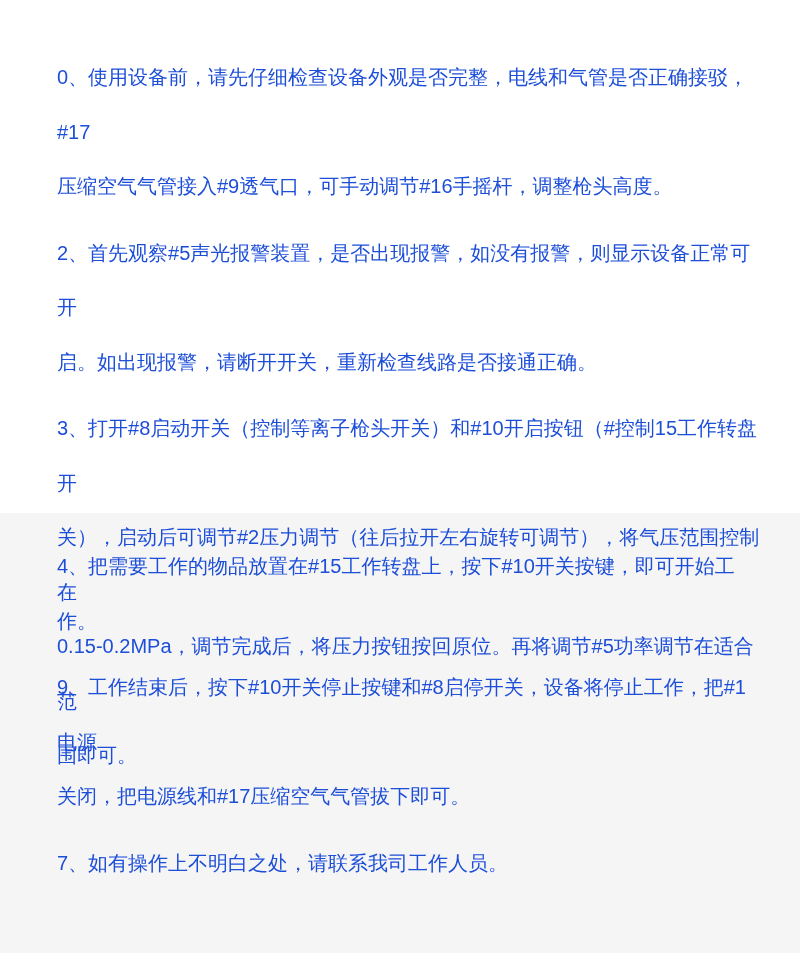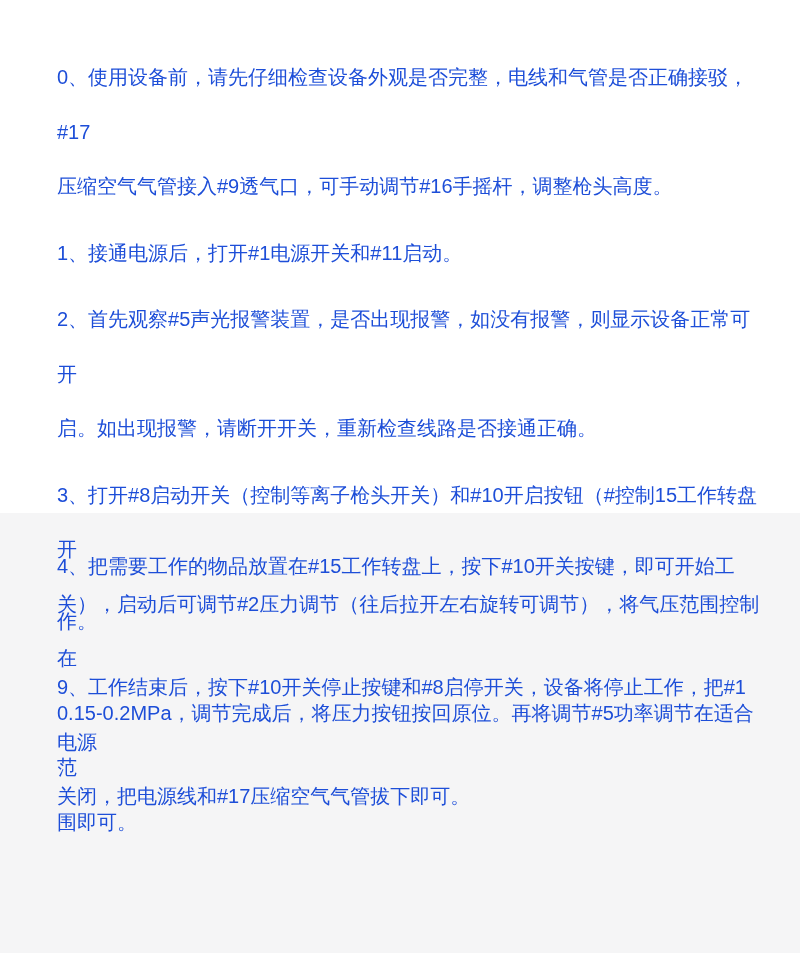--- a/index.html
+++ b/index.html
@@ -45,28 +45,28 @@
   }
 </style>
 </head>
 <body>
 
 <div class="page">
 
   <section class="sec sec-white">
     <p class="para">0、使用设备前，请先仔细检查设备外观是否完整，电线和气管是否正确接驳，#17
 压缩空气气管接入#9透气口，可手动调节#16手摇杆，调整枪头高度。</p>
-    <p class="para">1、接通电源后，打开#1电源开关和#11启动。</p>
     <p class="para">2、首先观察#5声光报警装置，是否出现报警，如没有报警，则显示设备正常可开
 启。如出现报警，请断开开关，重新检查线路是否接通正确。</p>
     <p class="para">3、打开#8启动开关（控制等离子枪头开关）和#10开启按钮（#控制15工作转盘开
 关），启动后可调节#2压力调节（往后拉开左右旋转可调节），将气压范围控制在
 0.15-0.2MPa，调节完成后，将压力按钮按回原位。再将调节#5功率调节在适合范
 围即可。</p>
   </section>
 
   <section class="sec sec-gray">
     <p class="para">4、把需要工作的物品放置在#15工作转盘上，按下#10开关按键，即可开始工作。</p>
     <p class="para">9、工作结束后，按下#10开关停止按键和#8启停开关，设备将停止工作，把#1电源
 关闭，把电源线和#17压缩空气气管拔下即可。</p>
+    <p class="para">7、如有操作上不明白之处，请联系我司工作人员。</p>
   </section>
 
 </div>
 
 </body></html>

